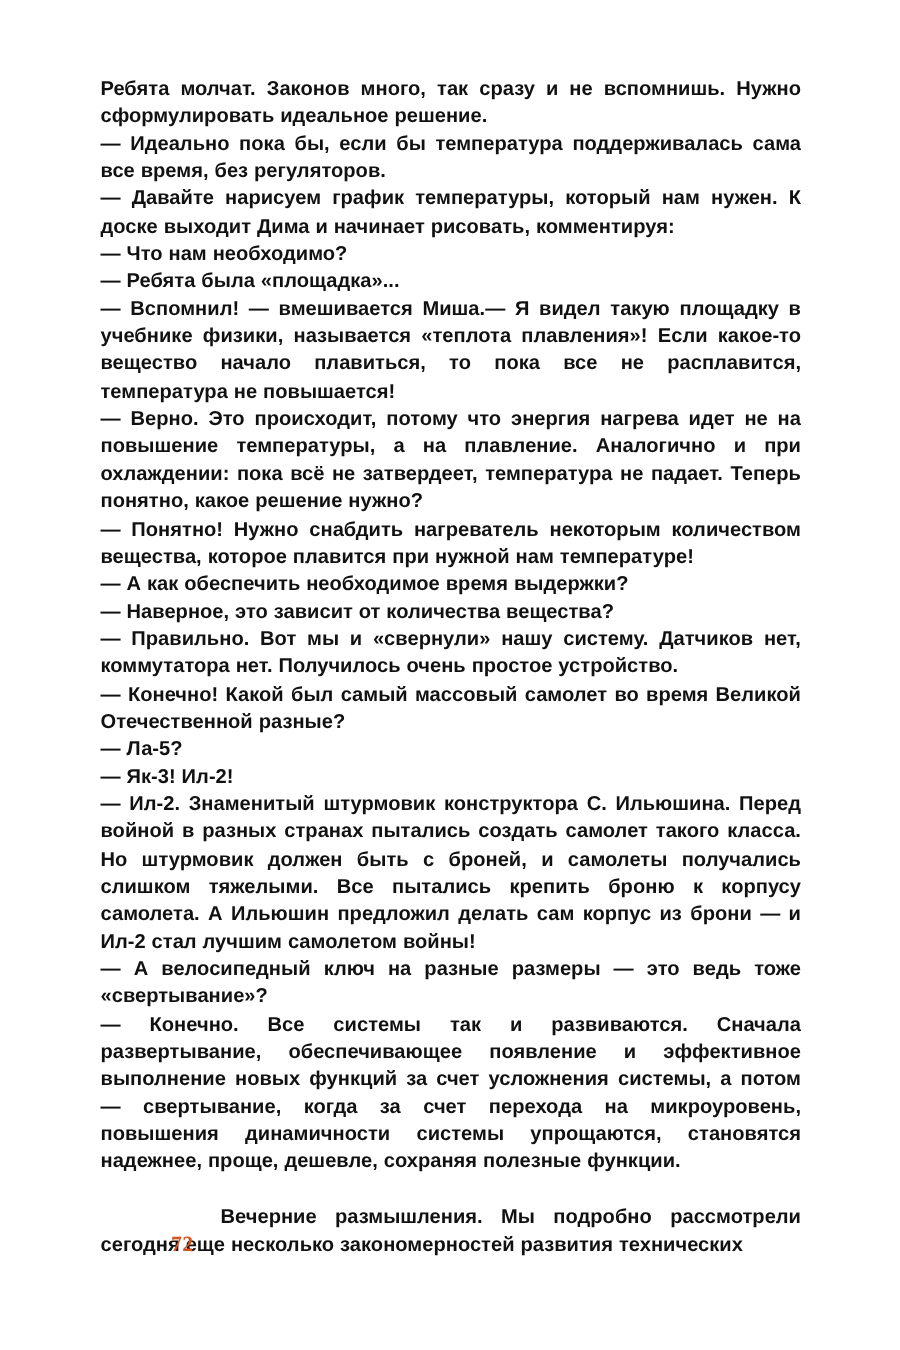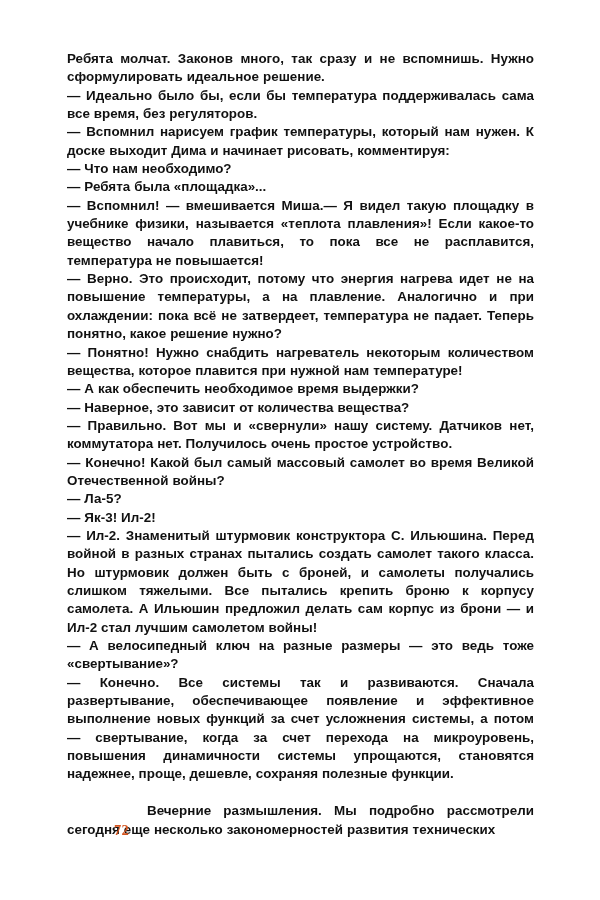--- a/index.html
+++ b/index.html
@@ -64,31 +64,31 @@
   }
 </style>
 </head>
 <body>
 
 <div class="page">
 
   <div class="text-block">
 
     <p class="para">Ребята молчат. Законов много, так сразу и не вспомнишь. Нужно сформулировать идеальное решение.</p>
-    <p class="para">— Идеально было бы, если бы температура поддерживалась сама все время, без регуляторов.</p>
-    <p class="para">— Вспомнил нарисуем график температуры, который нам нужен. К доске выходит Дима и начинает рисовать, комментируя:</p>
+    <p class="para">— Идеально пока бы, если бы температура поддерживалась сама все время, без регуляторов.</p>
+    <p class="para">— Давайте нарисуем график температуры, который нам нужен. К доске выходит Дима и начинает рисовать, комментируя:</p>
     <p class="para">— Что нам необходимо?</p>
     <p class="para">— Ребята была «площадка»...</p>
     <p class="para">— Вспомнил! — вмешивается Миша.— Я видел такую площадку в учебнике физики, называется «теплота плавления»! Если какое-то вещество начало плавиться, то пока все не расплавится, температура не повышается!</p>
     <p class="para">— Верно. Это происходит, потому что энергия нагрева идет не на повышение температуры, а на плавление. Аналогично и при охлаждении: пока всё не затвердеет, температура не падает. Теперь понятно, какое решение нужно?</p>
     <p class="para">— Понятно! Нужно снабдить нагреватель некоторым количеством вещества, которое плавится при нужной нам температуре!</p>
     <p class="para">— А как обеспечить необходимое время выдержки?</p>
     <p class="para">— Наверное, это зависит от количества вещества?</p>
     <p class="para">— Правильно. Вот мы и «свернули» нашу систему. Датчиков нет, коммутатора нет. Получилось очень простое устройство.</p>
-    <p class="para">— Конечно! Какой был самый массовый самолет во время Великой Отечественной войны?</p>
+    <p class="para">— Конечно! Какой был самый массовый самолет во время Великой Отечественной разные?</p>
     <p class="para">— Ла-5?</p>
     <p class="para">— Як-3! Ил-2!</p>
     <p class="para">— Ил-2. Знаменитый штурмовик конструктора С. Ильюшина. Перед войной в разных странах пытались создать самолет такого класса. Но штурмовик должен быть с броней, и самолеты получались слишком тяжелыми. Все пытались крепить броню к корпусу самолета. А Ильюшин предложил делать сам корпус из брони — и Ил-2 стал лучшим самолетом войны!</p>
     <p class="para">— А велосипедный ключ на разные размеры — это ведь тоже «свертывание»?</p>
     <p class="para">— Конечно. Все системы так и развиваются. Сначала развертывание, обеспечивающее появление и эффективное выполнение новых функций за счет усложнения системы, а потом — свертывание, когда за счет перехода на микроуровень, повышения динамичности системы упрощаются, становятся надежнее, проще, дешевле, сохраняя полезные функции.</p>
 
     <div class="para-gap"></div>
 
     <p class="para para-evening"><span class="bold-run">Вечерние размышления.</span><span> Мы подробно рассмотрели сегодня еще несколько закономерностей развития технических</span></p>
 

